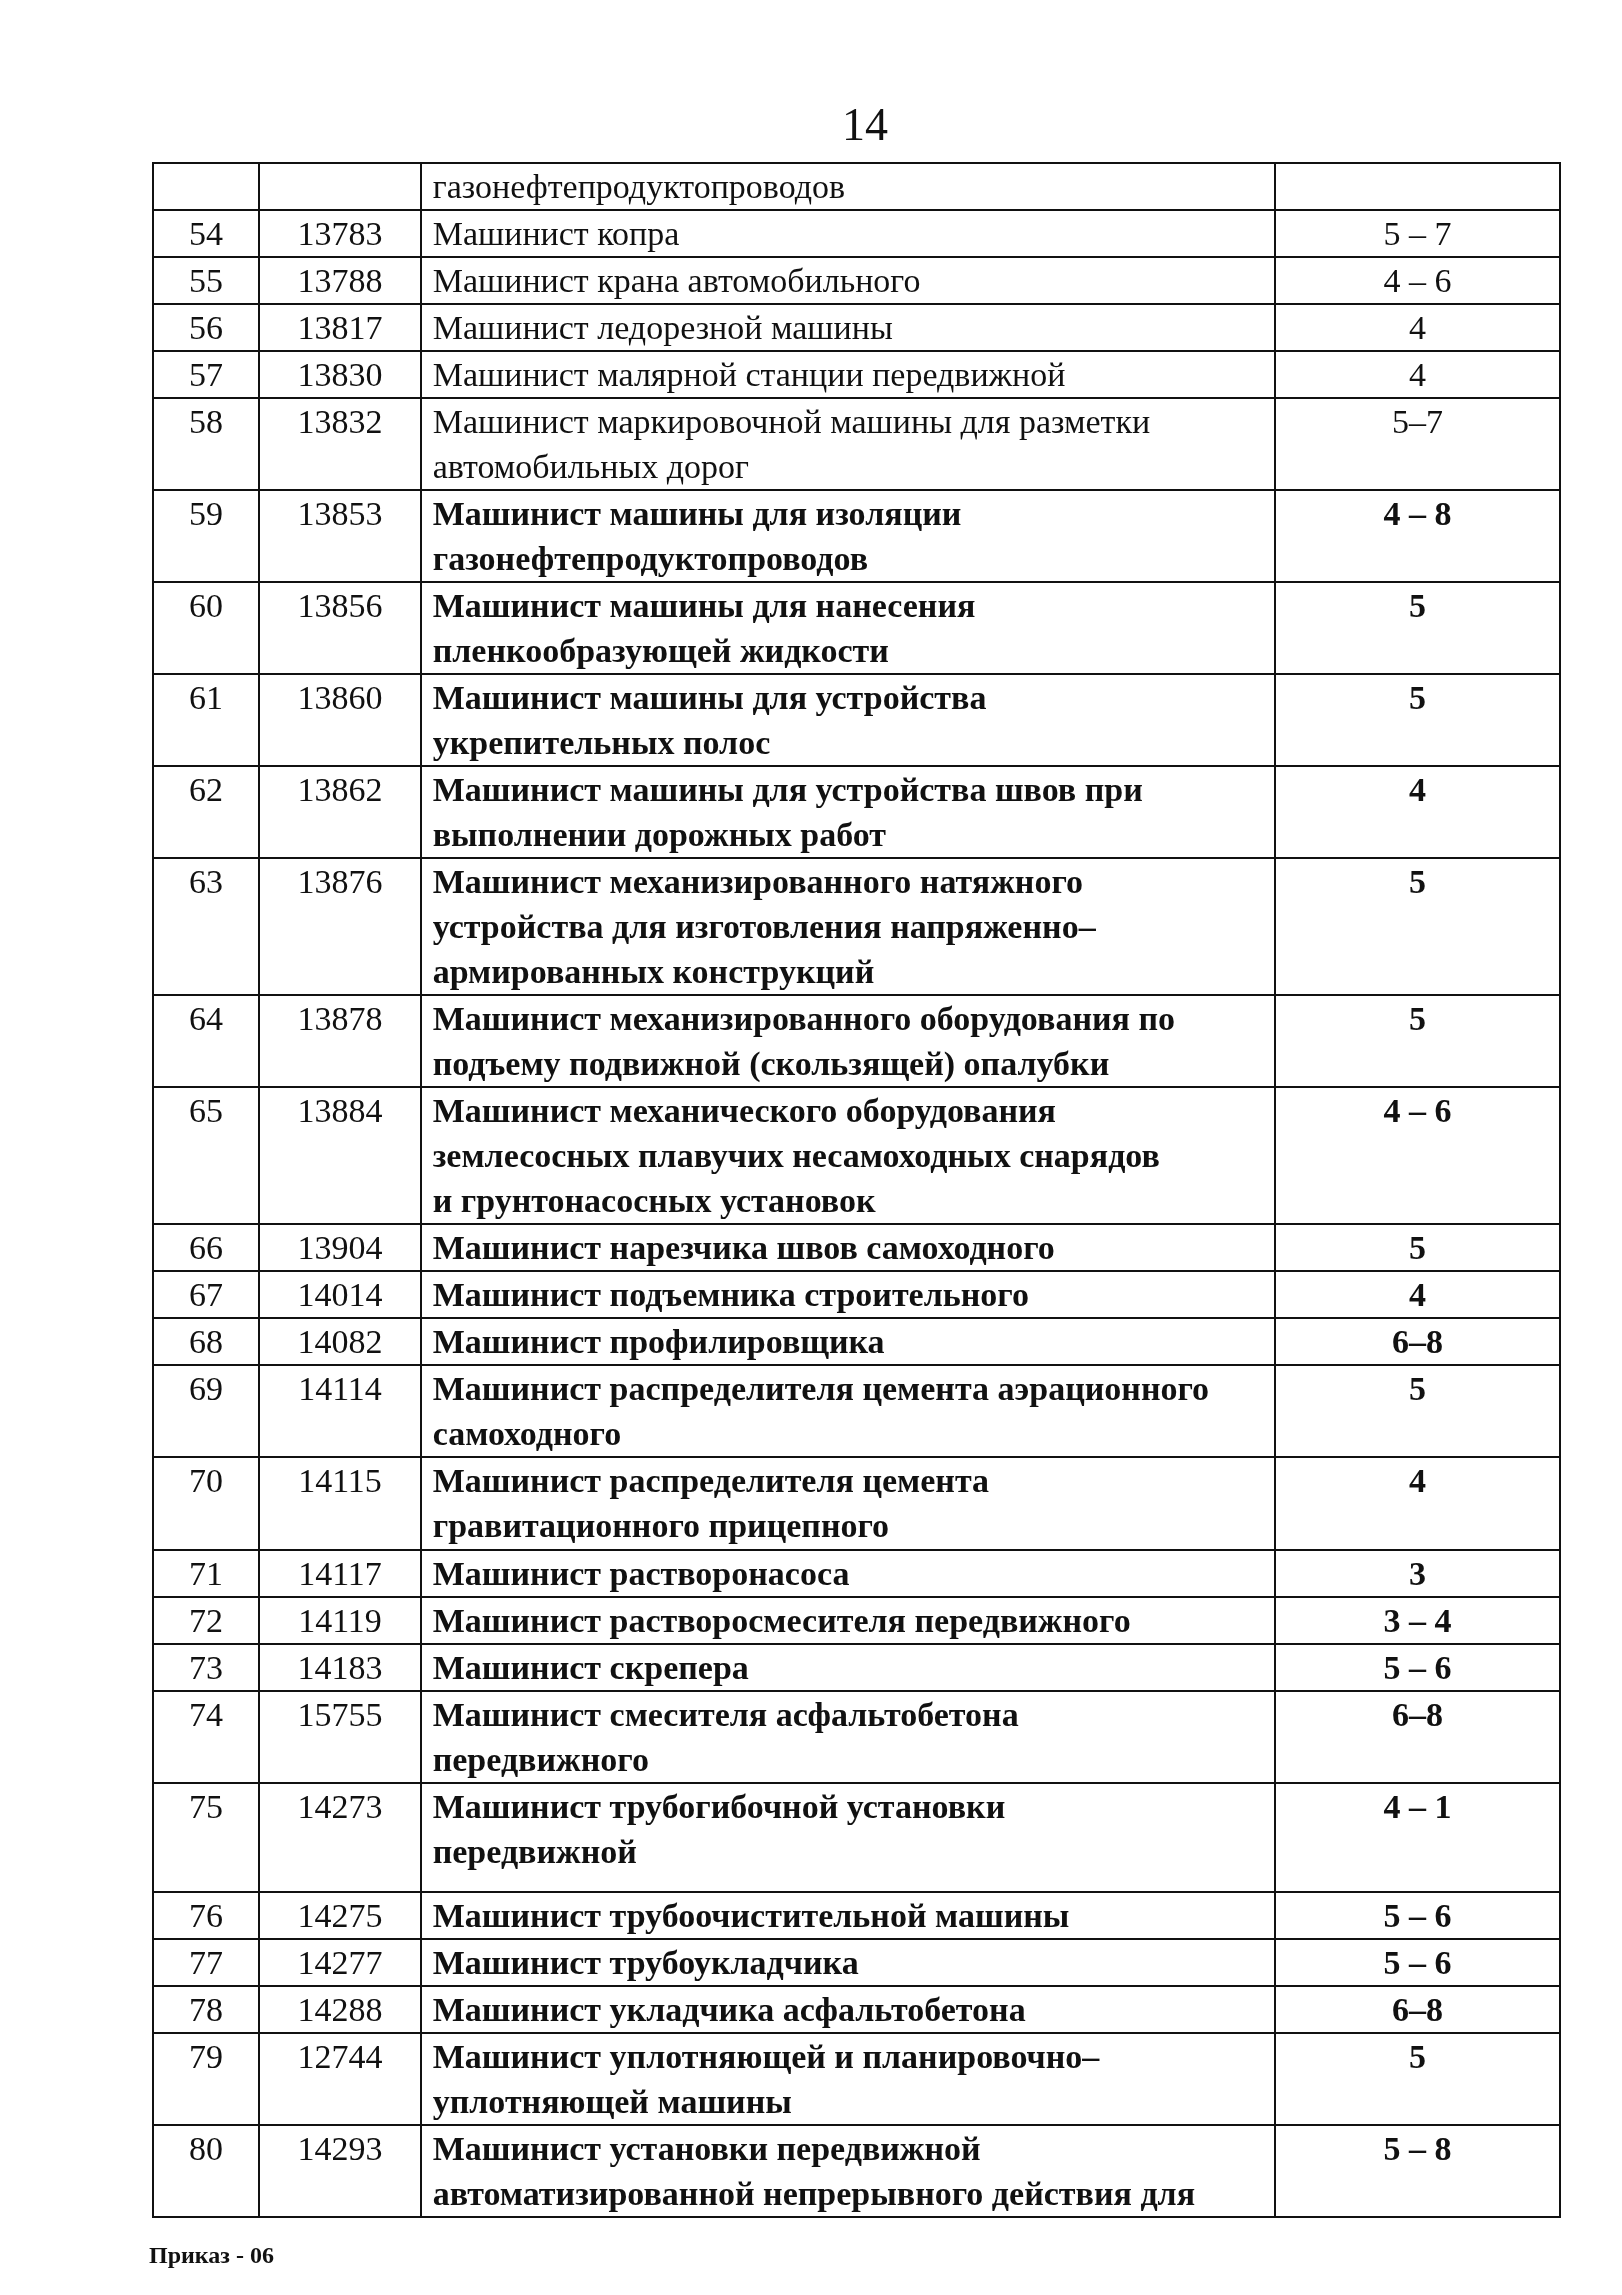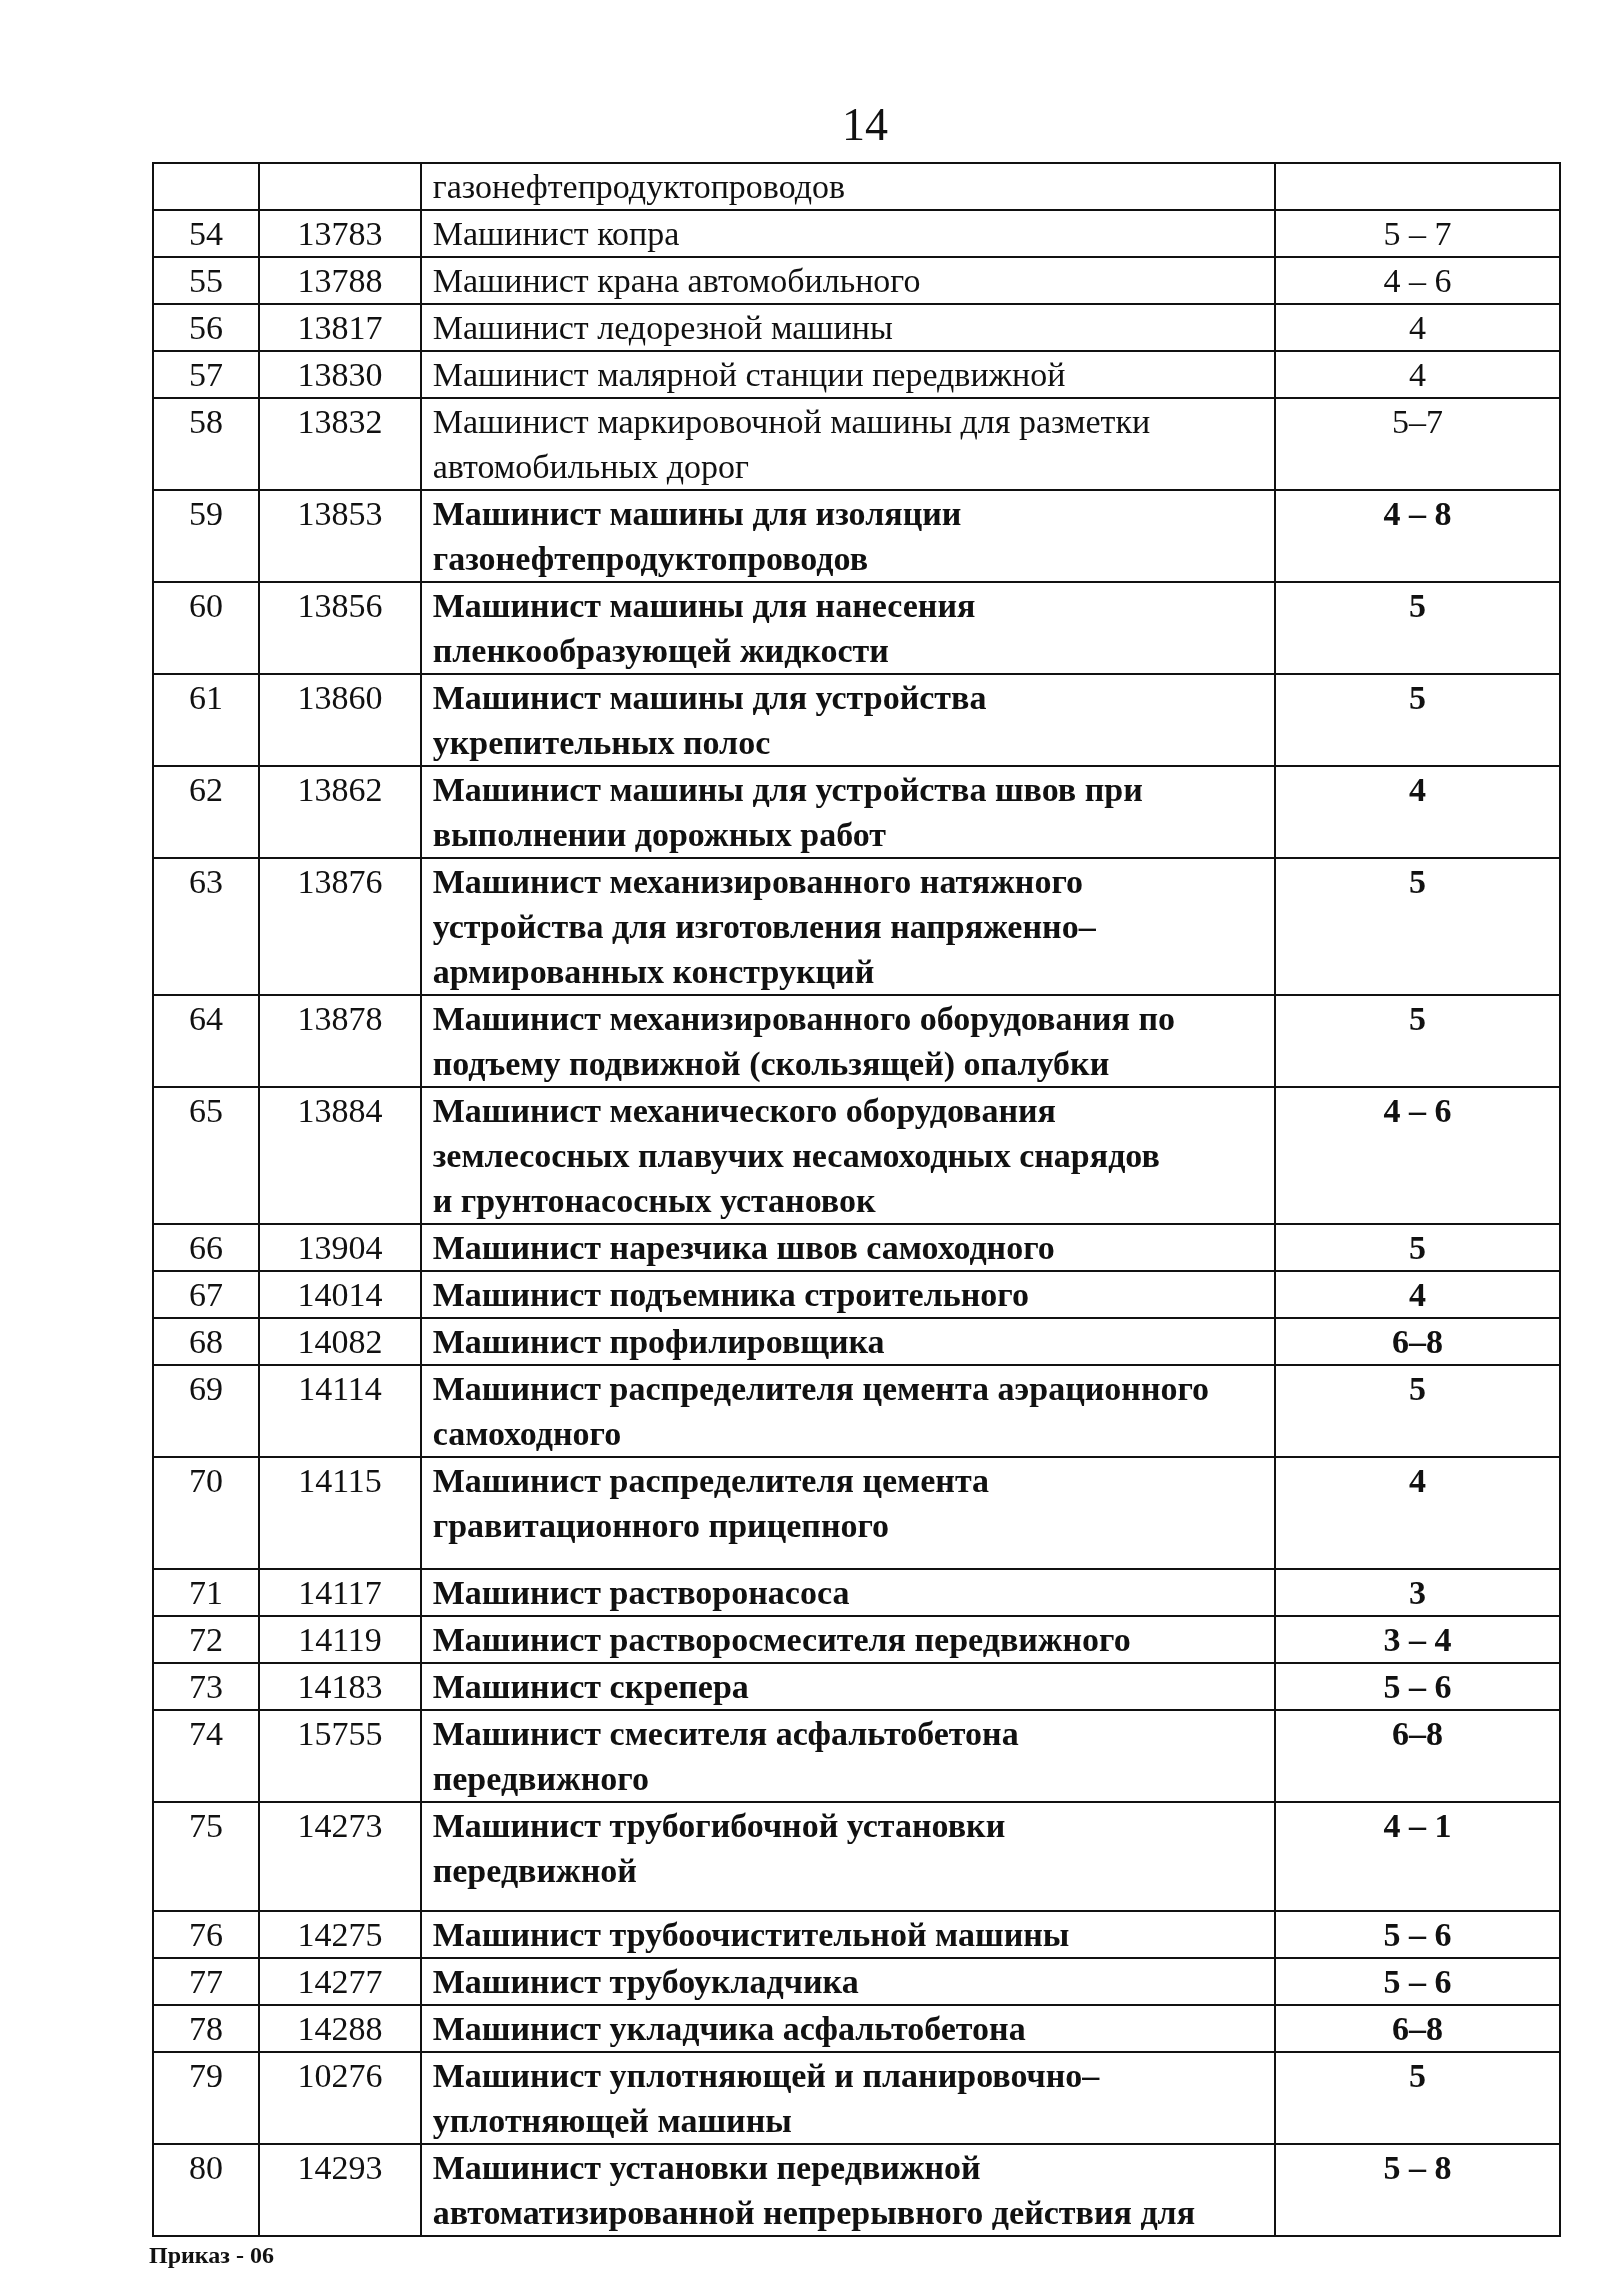--- a/index.html
+++ b/index.html
@@ -172,21 +172,21 @@
       </tr>
       <tr class="bold" style="height: 90px;">
         <td class="num">69</td>
         <td class="code">14114</td>
         <td class="title">
           <span class="line">Машинист распределителя цемента аэрационного</span>
           <span class="line">самоходного</span>
         </td>
         <td class="grade">5</td>
       </tr>
-      <tr class="bold" style="height: 112px; margin-left: 40px;">
+      <tr class="bold" style="height: 93px; margin-left: 40px;">
         <td class="num">70</td>
         <td class="code">14115</td>
         <td class="title">
           <span class="line">Машинист распределителя цемента</span>
           <span class="line">гравитационного прицепного</span>
         </td>
         <td class="grade">4</td>
       </tr>
       <tr class="bold" style="height: 47px;">
         <td class="num">71</td>
@@ -249,21 +249,21 @@
       <tr class="bold" style="height: 44px;">
         <td class="num">78</td>
         <td class="code">14288</td>
         <td class="title">
           <span class="line">Машинист укладчика асфальтобетона</span>
         </td>
         <td class="grade">6–8</td>
       </tr>
       <tr class="bold" style="height: 90px;">
         <td class="num">79</td>
-        <td class="code">10276</td>
+        <td class="code">12744</td>
         <td class="title">
           <span class="line">Машинист уплотняющей и планировочно–</span>
           <span class="line">уплотняющей машины</span>
         </td>
         <td class="grade">5</td>
       </tr>
       <tr class="bold" style="height: 89px;">
         <td class="num">80</td>
         <td class="code">14293</td>
         <td class="title">

